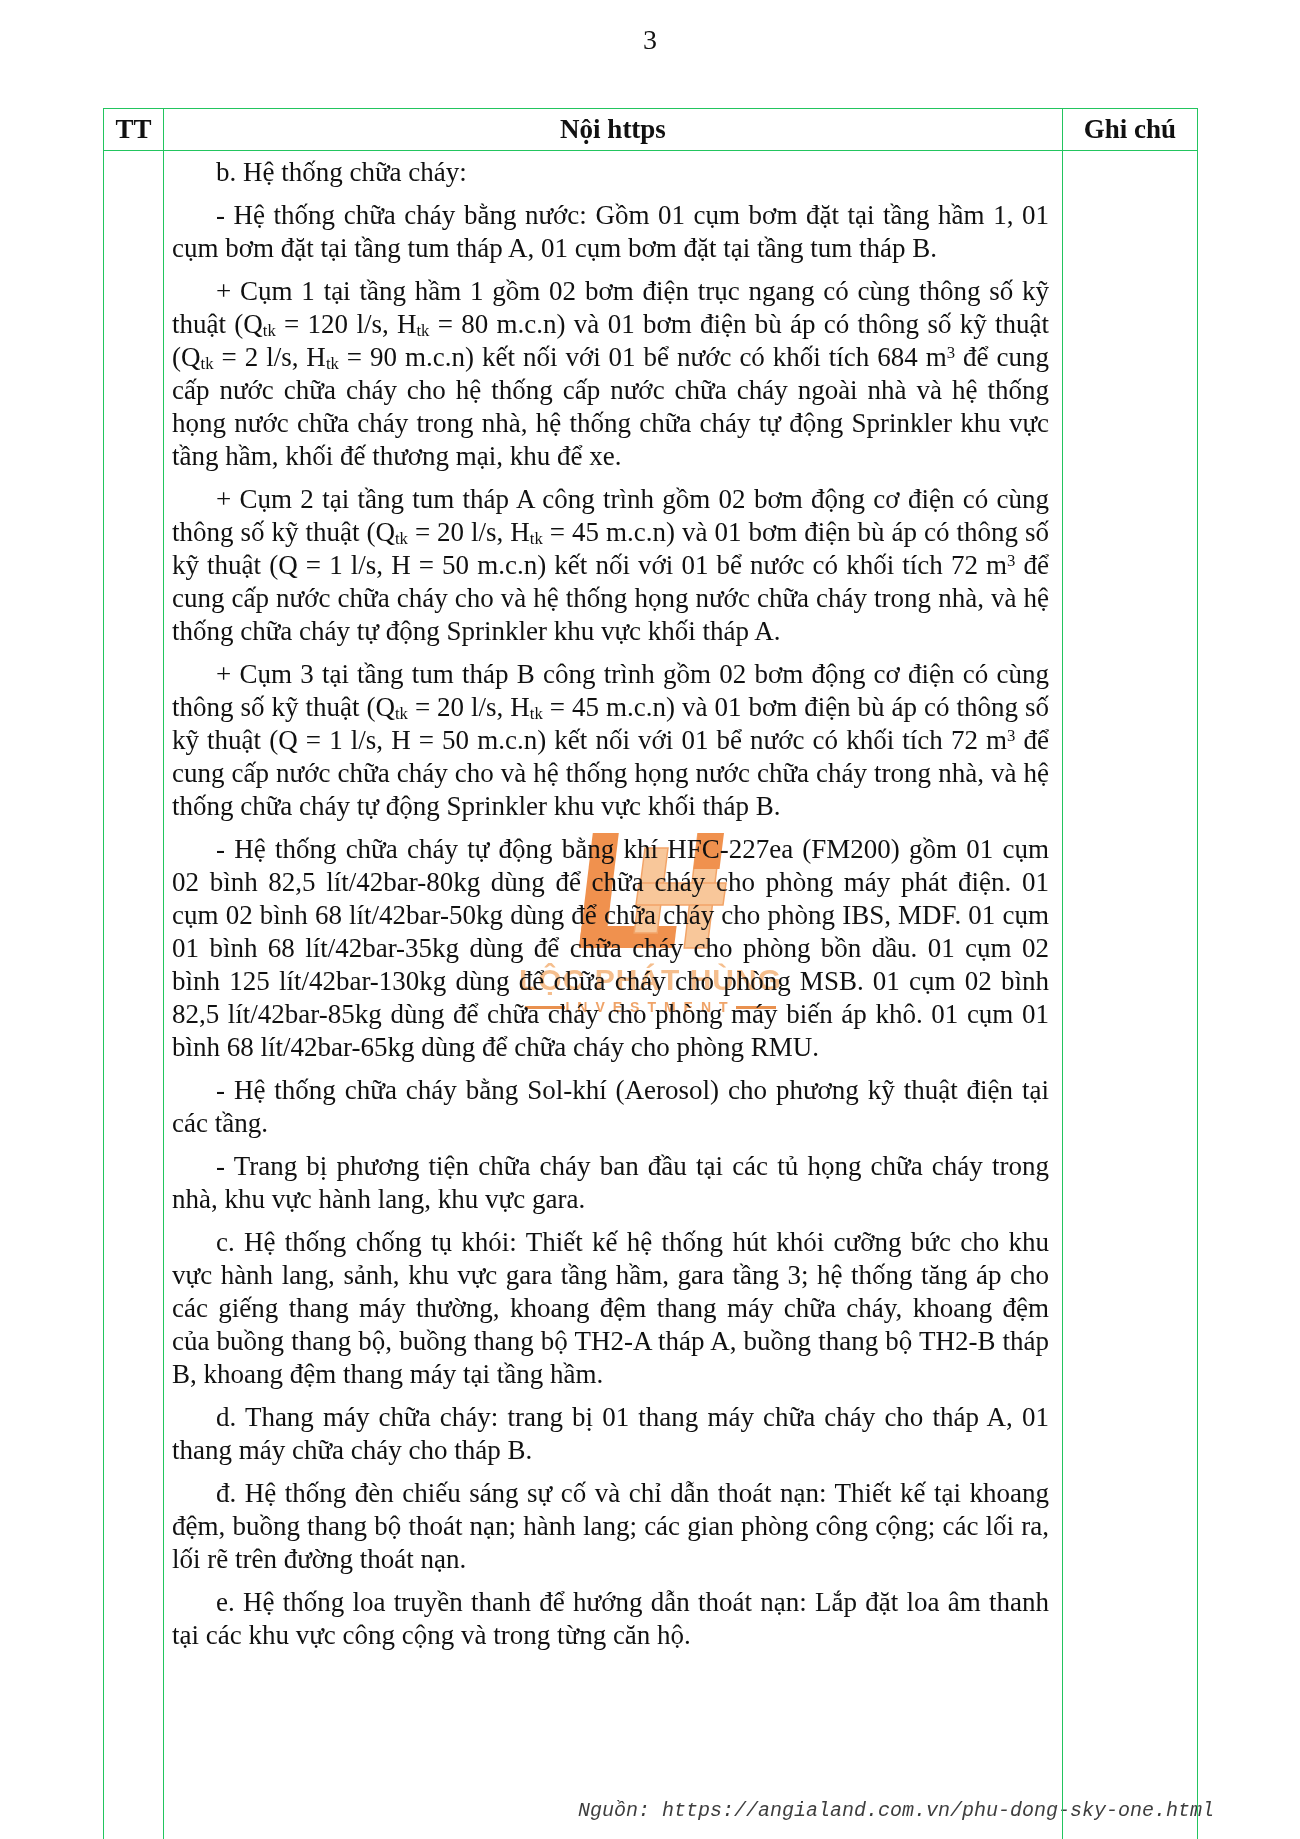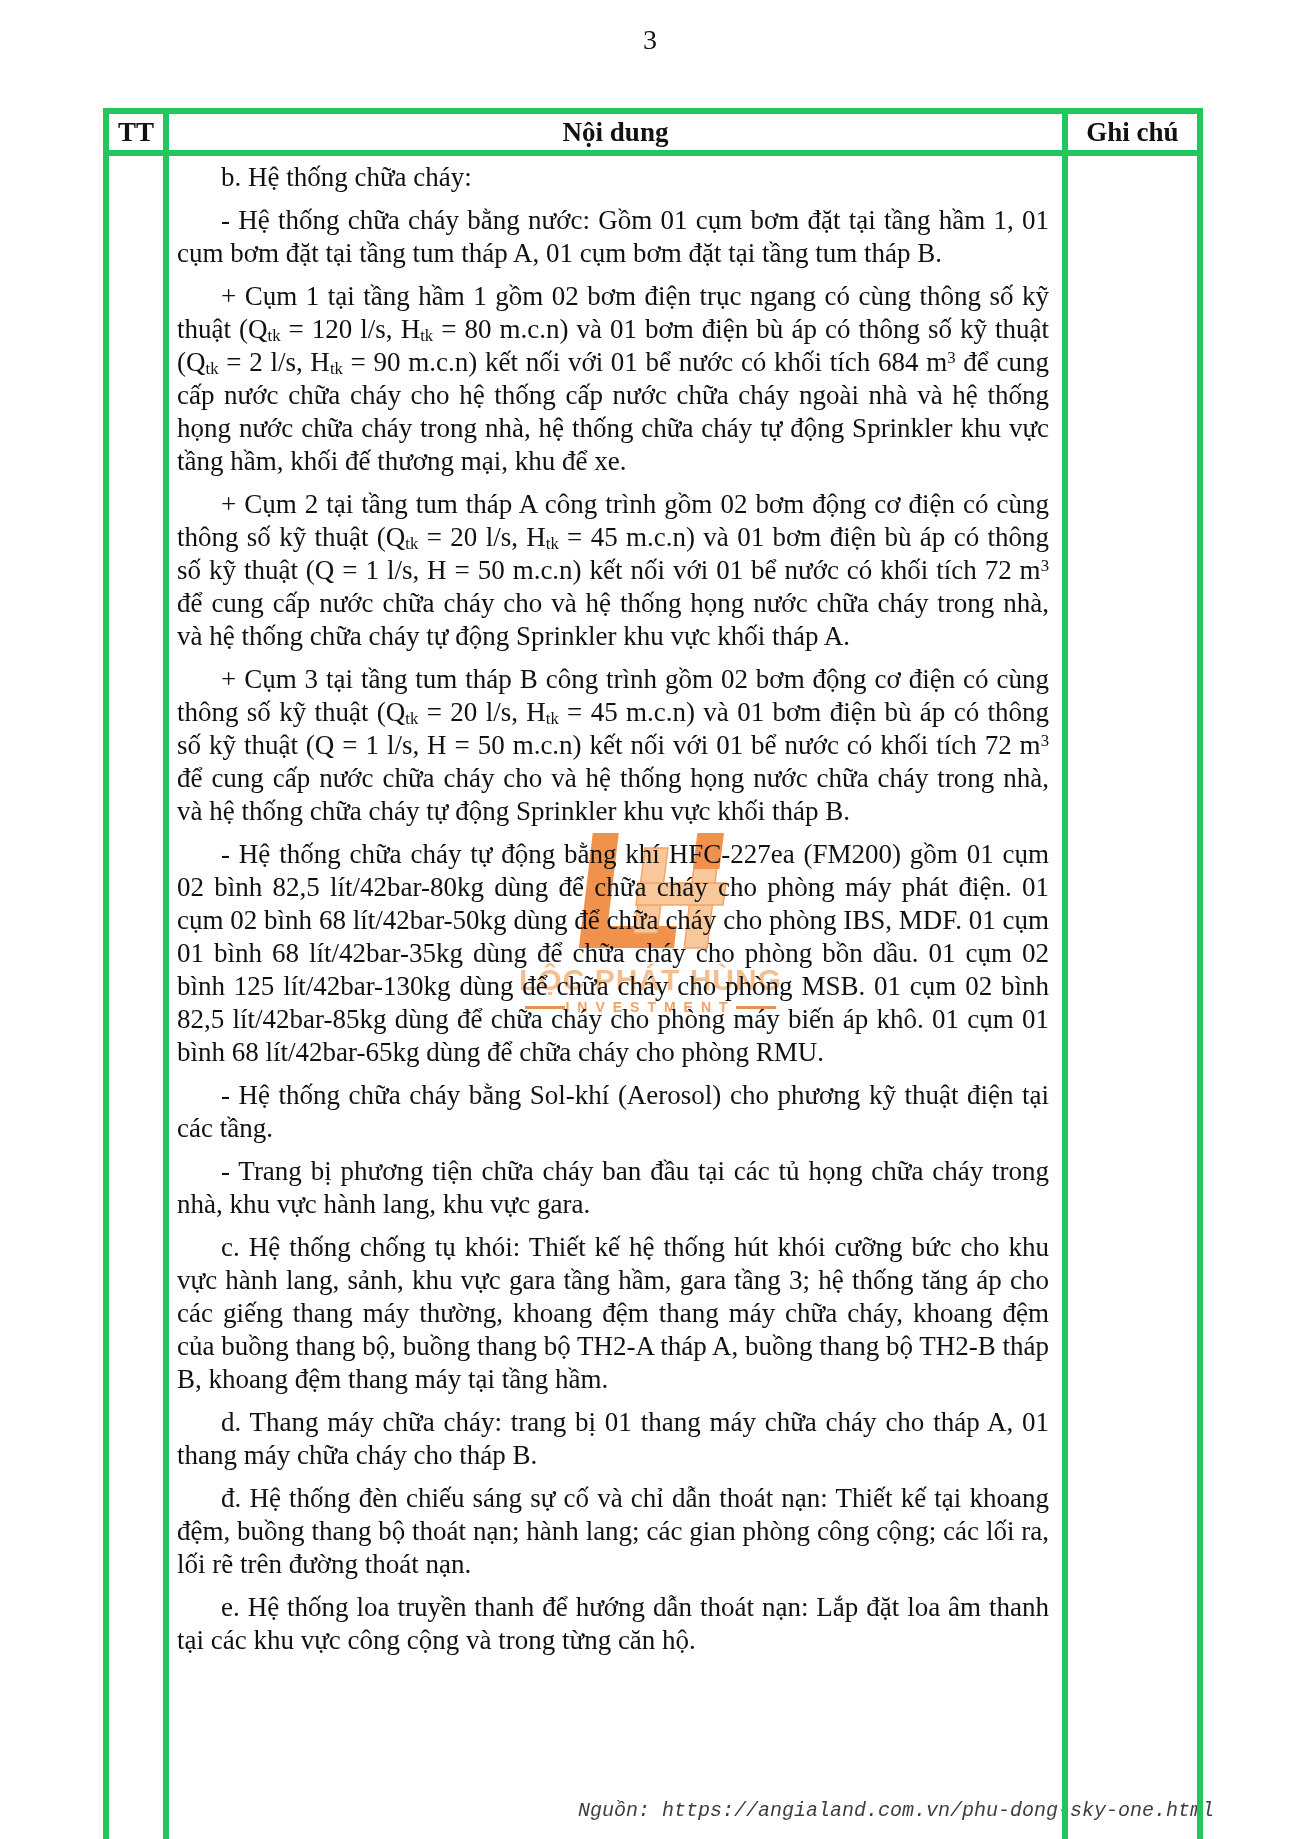--- a/index.html
+++ b/index.html
@@ -61,21 +61,21 @@
     width: 1094px;
     border-collapse: collapse;
     table-layout: fixed;
     z-index: 1;
     background: transparent;
   }
   .doc-table col.c1 { width: 60px; }
   .doc-table col.c2 { width: 899px; }
   .doc-table col.c3 { width: 135px; }
   .doc-table th, .doc-table td {
-    border: 6px solid #22c55e;
+    border: 1px solid #22c55e;
     background: transparent;
   }
   .doc-table th {
     height: 42px;
     font-size: 27px;
     font-weight: bold;
     text-align: center;
     vertical-align: middle;
     padding: 0;
   }
@@ -133,21 +133,21 @@
 
 <table class="doc-table">
   <colgroup>
       <col class="c1">
       <col class="c2">
       <col class="c3">
     </colgroup>
   <thead>
     <tr>
       <th>TT</th>
-      <th>Nội dung</th>
+      <th>Nội https</th>
       <th>Ghi chú</th>
     </tr>
   </thead>
   <tbody>
     <tr>
       <td class="cell-tt"></td>
       <td class="cell-content">
         <div id="paragraphs">
             <p class="para">b. Hệ thống chữa cháy:</p>
             <p class="para">- Hệ thống chữa cháy bằng nước: Gồm 01 cụm bơm đặt tại tầng hầm 1, 01 cụm bơm đặt tại tầng tum tháp A, 01 cụm bơm đặt tại tầng tum tháp B.</p>

